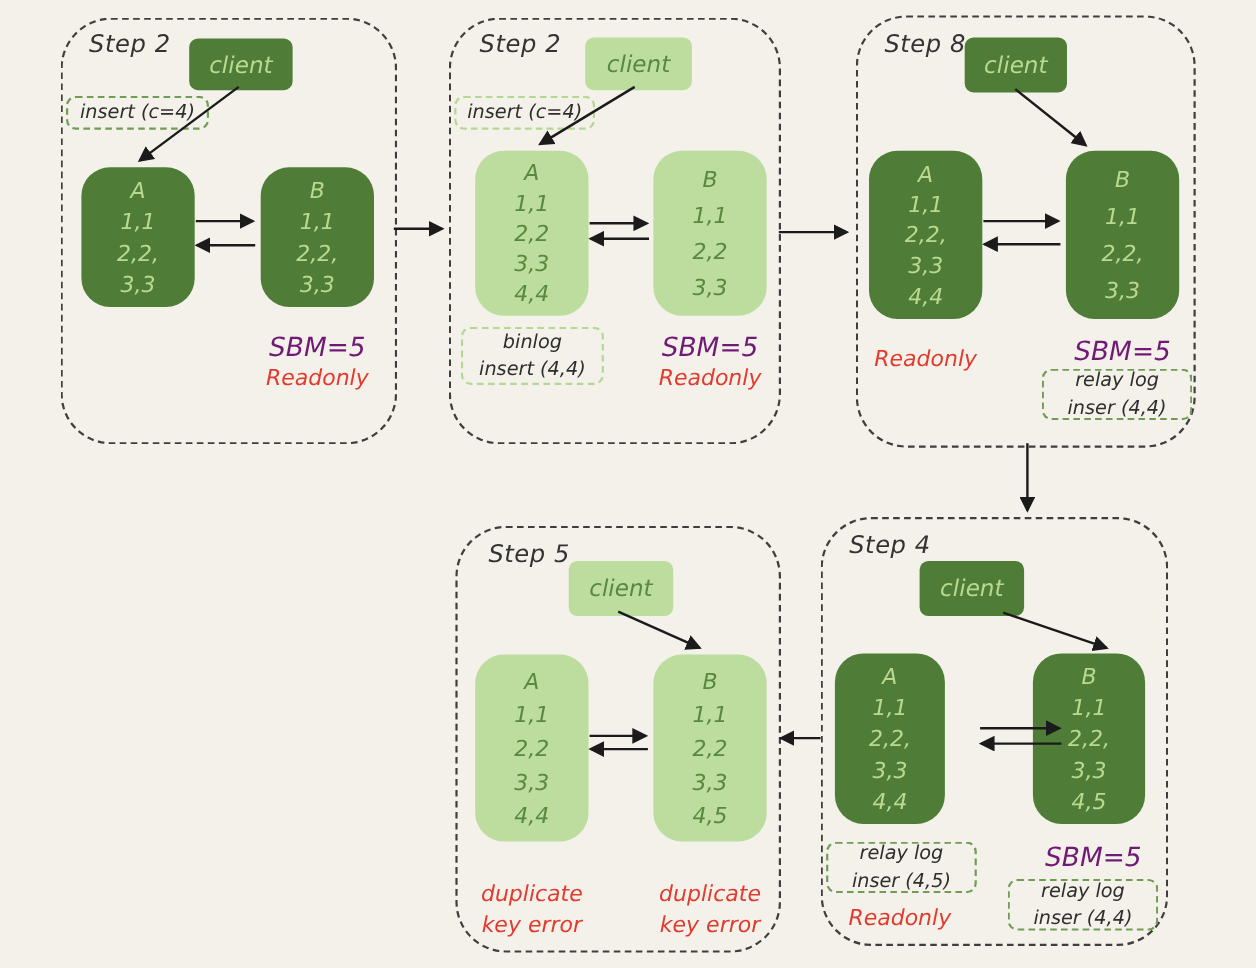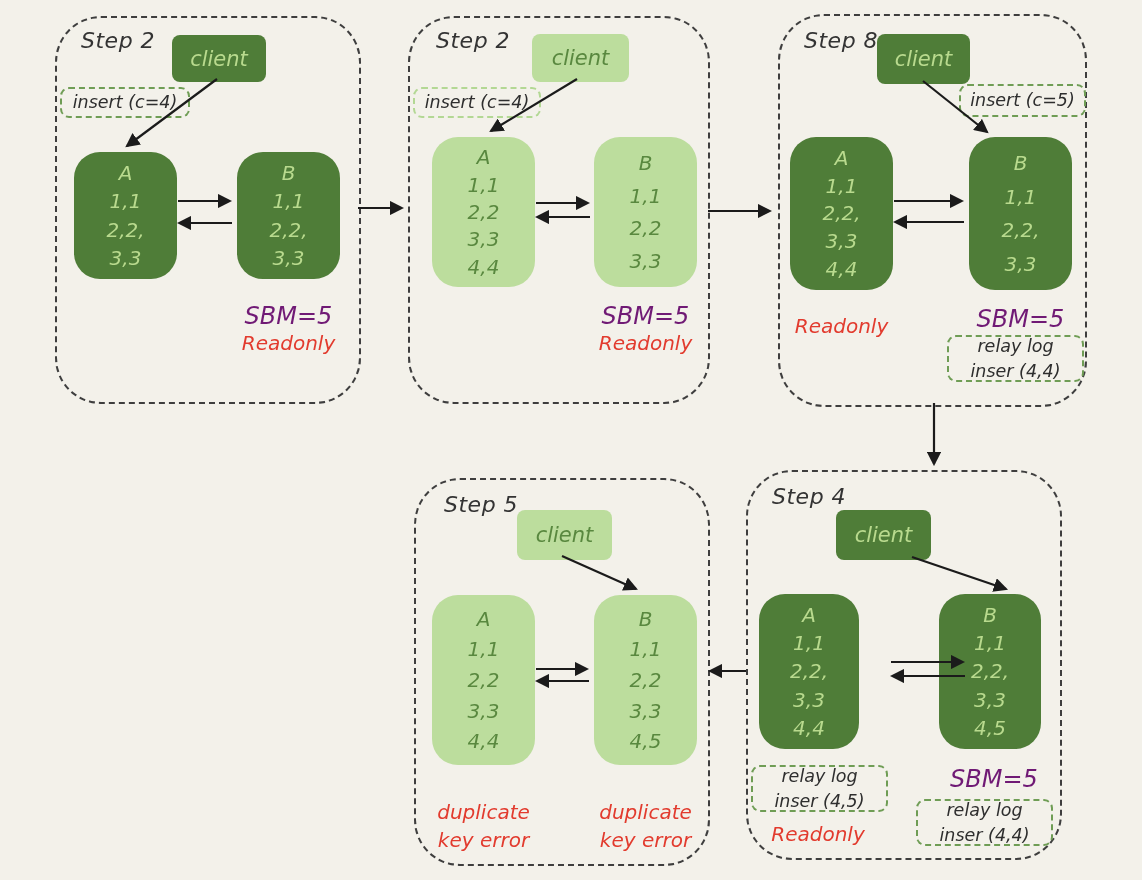--- a/index.html
+++ b/index.html
@@ -75,31 +75,32 @@
       <div class="nrow">2,2</div>
       <div class="nrow">3,3</div>
       <div class="nrow">4,4</div>
     </div>
     <div class="node light" style="left:184px;top:119px;width:103px;height:150px;">
       <div class="nrow">B</div>
       <div class="nrow">1,1</div>
       <div class="nrow">2,2</div>
       <div class="nrow">3,3</div>
     </div>
+    <div class="badge lite" style="left:9px;top:279px;width:130px;height:53px;">
+      <div class="nrow">binlog</div>
+      <div class="nrow">insert (4,4)</div>
+    </div>
     <div class="sbm" style="left:184px;top:284px;width:103px;">SBM=5</div>
     <div class="redtxt" style="left:184px;top:311px;width:103px;">Readonly</div>
   </div>
 
   <div class="step" style="left:778px;top:14px;width:305px;height:389px;">
     <div class="step-label" style="left:24px;top:12px;">Step 8</div>
     <div class="client dark" style="left:97px;top:18px;width:93px;height:50px;">
       <span>client</span>
-    </div>
-    <div class="badge mid" style="left:179px;top:68px;width:127px;height:33px;">
-      <div class="nrow">insert (c=5)</div>
     </div>
     <div class="node dark" style="left:10px;top:121px;width:103px;height:153px;">
       <div class="nrow">A</div>
       <div class="nrow">1,1</div>
       <div class="nrow">2,2,</div>
       <div class="nrow">3,3</div>
       <div class="nrow">4,4</div>
     </div>
     <div class="node dark" style="left:189px;top:121px;width:103px;height:153px;">
       <div class="nrow">B</div>

